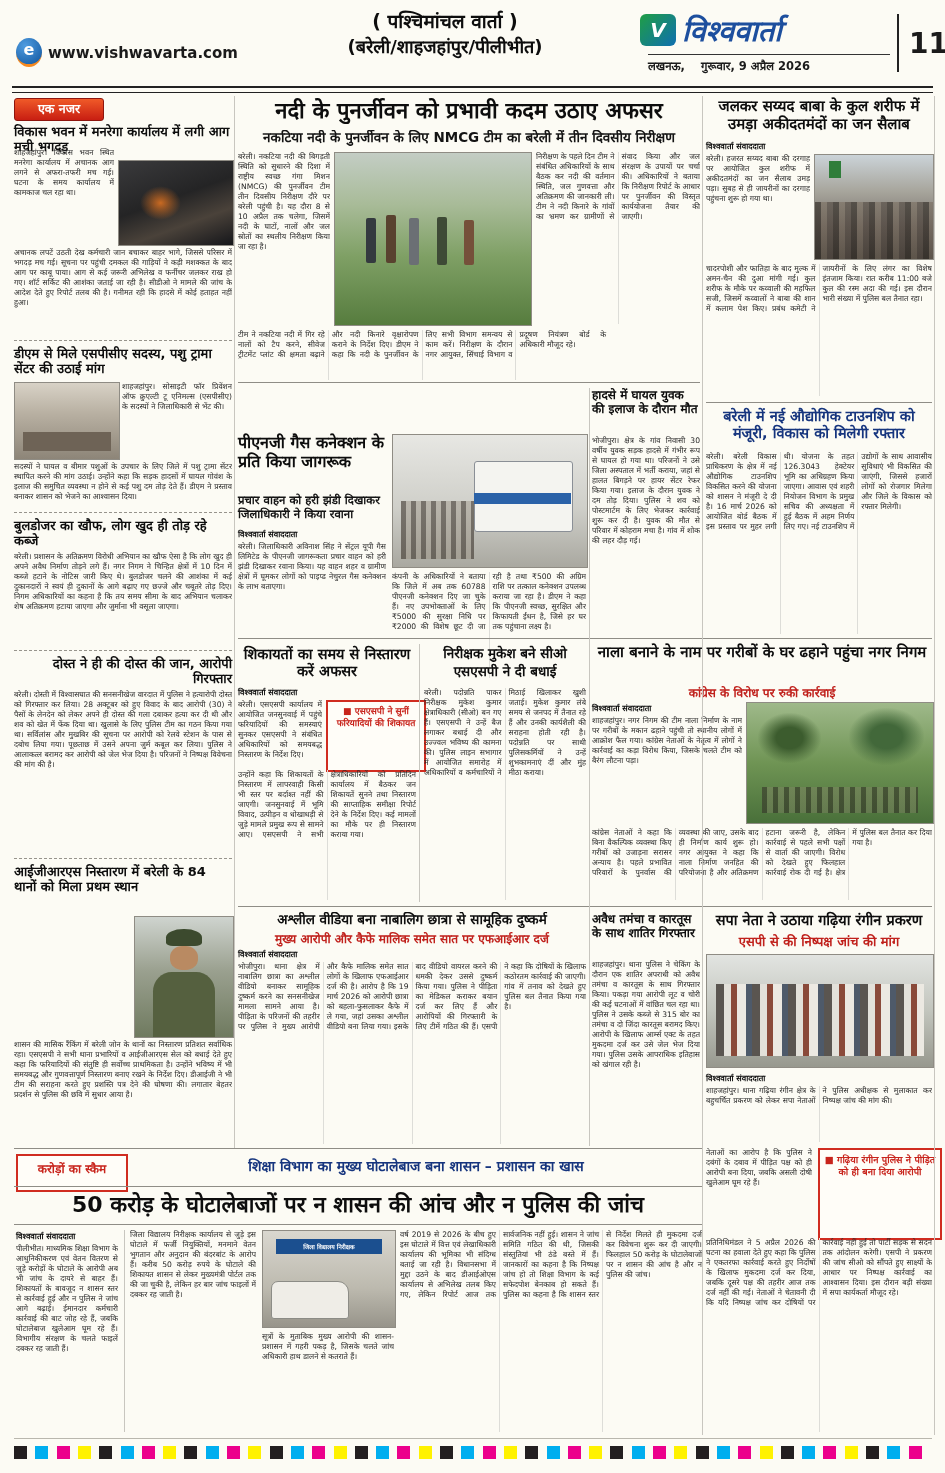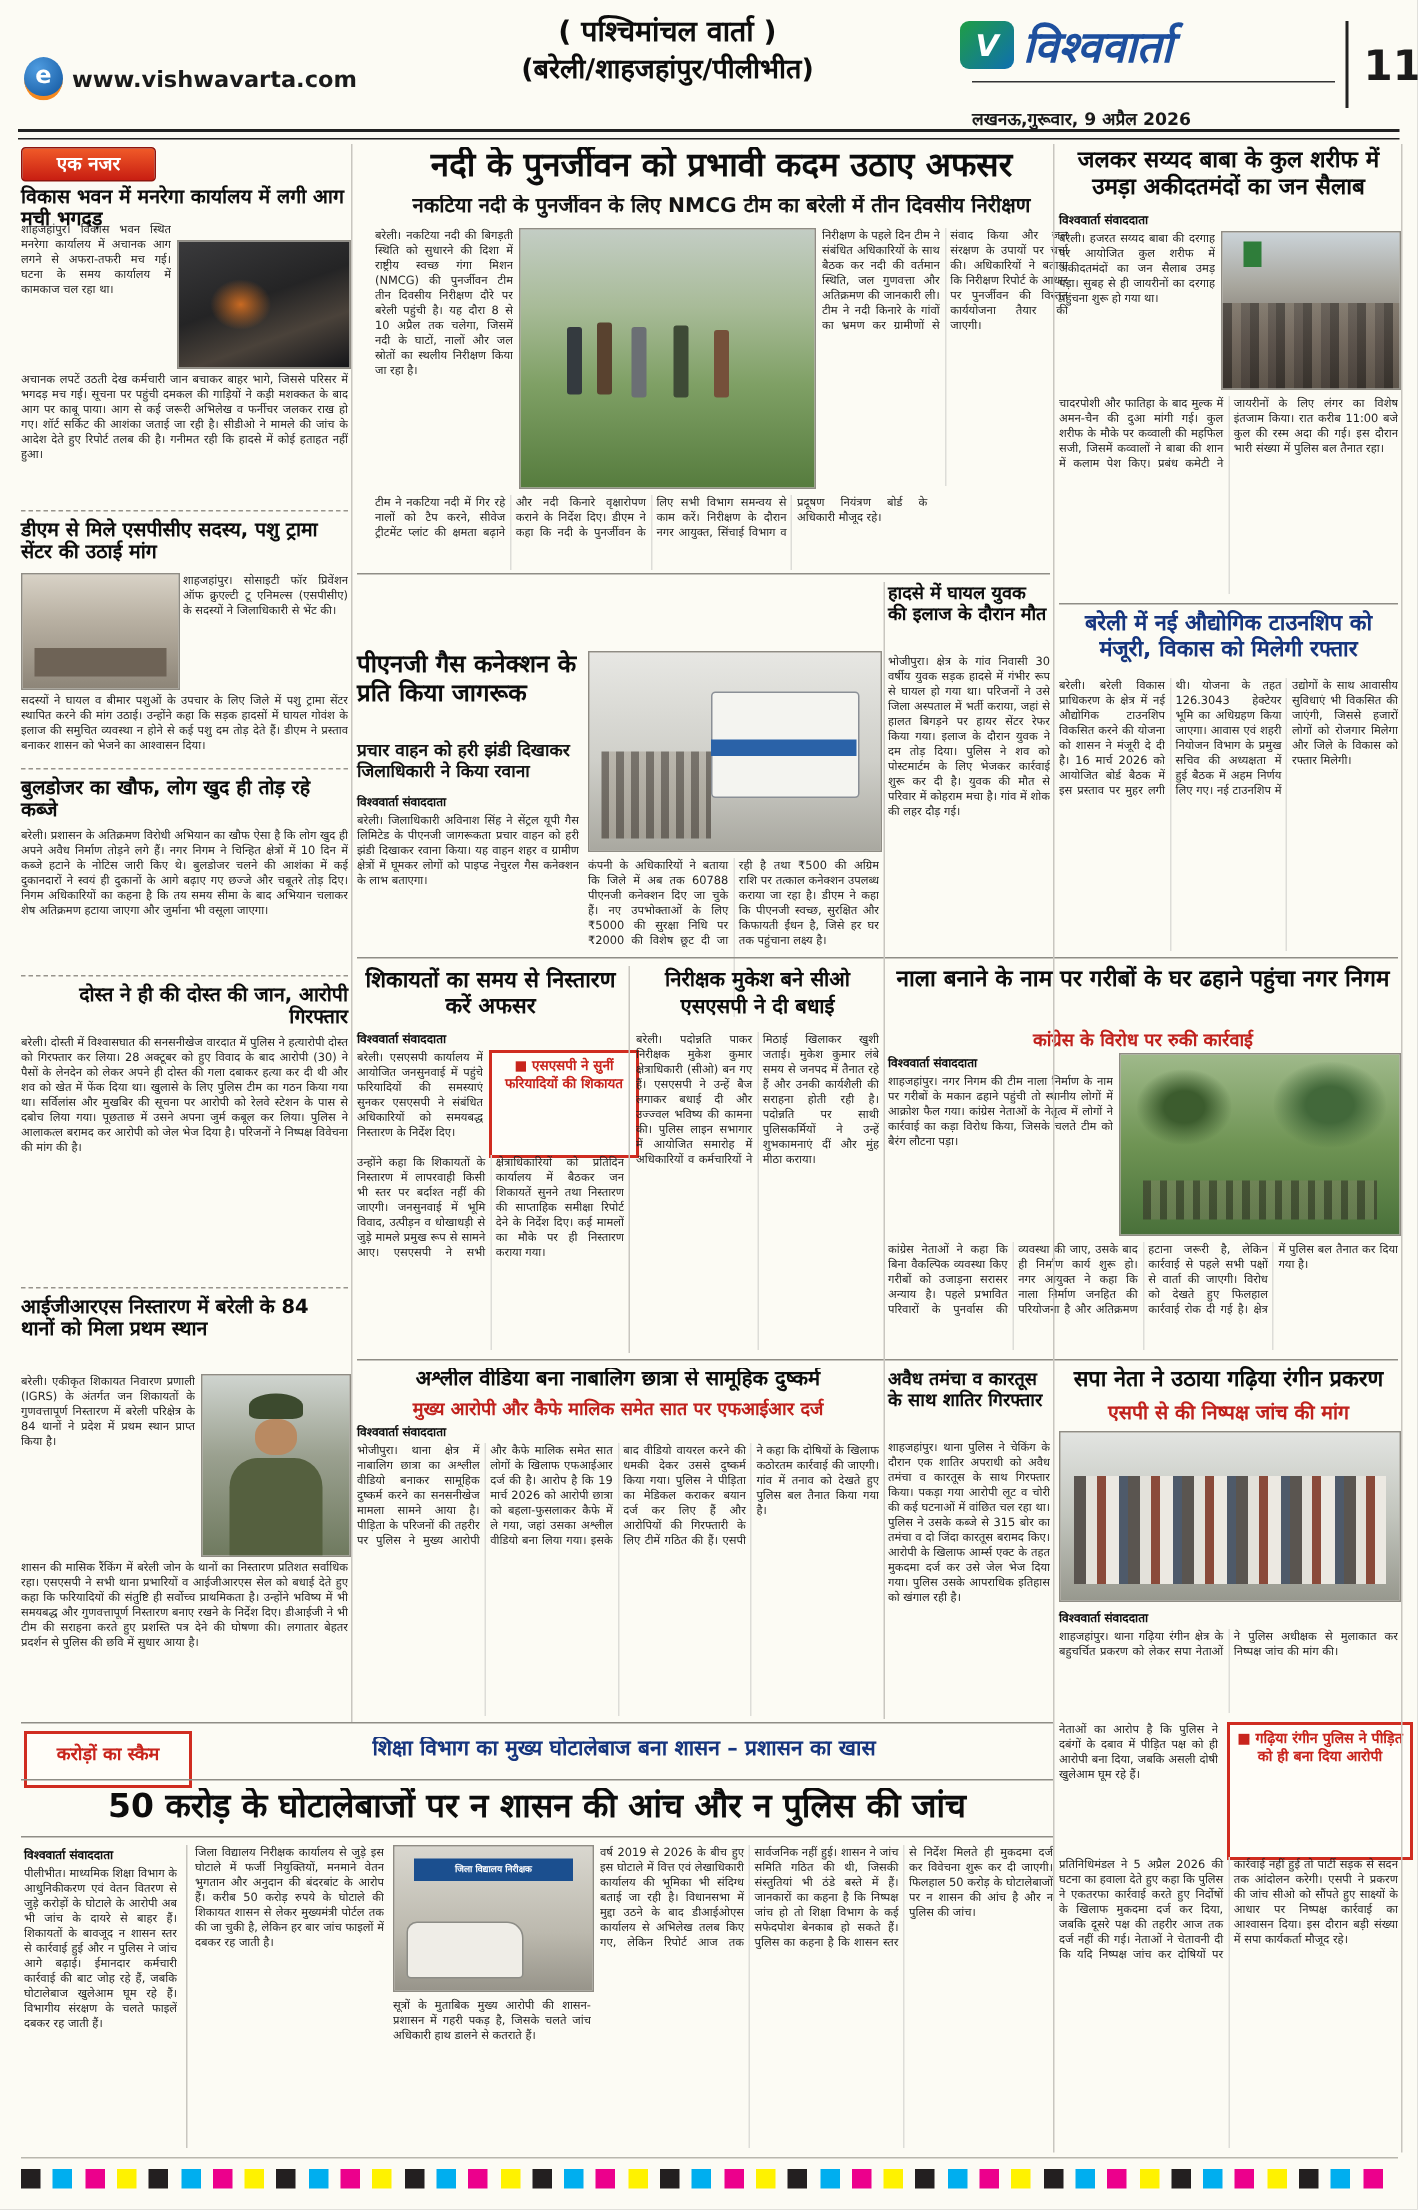--- a/index.html
+++ b/index.html
@@ -41,21 +41,21 @@
 
   <div class="abs" style="left:0;top:0;width:945px;height:92px;">
     <div class="abs" style="left:16px;top:38px;width:26px;height:26px;border-radius:50%;background:radial-gradient(circle at 35% 30%,#4f9ce0,#10559e);border-bottom:3px solid #f6891f;color:#fff;font-weight:bold;font-size:16px;text-align:center;line-height:24px;">e</div>
     <div class="abs" style="left:48px;top:44px;font-size:15px;font-weight:bold;color:#1b1b1b;">www.vishwavarta.com</div>
     <div class="abs ctr" style="left:250px;top:10px;width:390px;">
       <div class="hl" style="font-size:19px;">( पश्चिमांचल वार्ता )</div>
       <div class="hl" style="font-size:18px;margin-top:4px;">(बरेली/शाहजहांपुर/पीलीभीत)</div>
     </div>
     <div class="abs" style="left:640px;top:14px;width:36px;height:32px;border-radius:6px;background:linear-gradient(135deg,#1f9e45,#0f6fb0);color:#fff;font-weight:bold;font-style:italic;font-size:20px;text-align:center;line-height:32px;">V</div>
     <div class="abs" style="left:682px;top:10px;font-size:29px;font-weight:bold;font-style:italic;color:#1d4f9e;">विश्ववार्ता</div>
-    <div class="abs" style="left:648px;top:54px;width:242px;border-top:1px solid #333;padding-top:16px;font-size:11.5px;font-weight:bold;display:flex;">
+    <div class="abs" style="left:648px;top:54px;width:242px;border-top:1px solid #333;padding-top:3px;font-size:11.5px;font-weight:bold;display:flex;gap:16px;">
       <span>लखनऊ,</span>
       <span>गुरूवार, 9 अप्रैल 2026</span>
     </div>
     <div class="abs" style="left:897px;top:14px;height:58px;border-left:2px solid #222;padding-left:10px;font-size:28px;font-weight:bold;display:flex;align-items:center;">11</div>
     <div class="abs" style="left:12px;top:86px;width:921px;height:4px;border-top:2px solid #222;border-bottom:1px solid #222;"></div>
   </div>
 
   <div class="abs" style="left:14px;top:96px;width:218px;height:1054px;">
     <div class="abs" style="left:0;top:2px;width:88px;height:21px;background:linear-gradient(180deg,#f05a28,#c81e12);border:1px solid #8e150d;border-radius:3px;color:#fff;font-weight:bold;font-size:12.5px;text-align:center;line-height:20px;">एक नजर</div>
 
@@ -77,30 +77,29 @@
 
     <div class="abs hl" style="left:0;top:422px;width:218px;font-size:13px;">बुलडोजर का खौफ, लोग खुद ही तोड़ रहे कब्जे</div>
     <div class="abs bd" style="left:0;top:456px;width:218px;height:94px;">बरेली। प्रशासन के अतिक्रमण विरोधी अभियान का खौफ ऐसा है कि लोग खुद ही अपने अवैध निर्माण तोड़ने लगे हैं। नगर निगम ने चिन्हित क्षेत्रों में 10 दिन में कब्जे हटाने के नोटिस जारी किए थे। बुलडोजर चलने की आशंका में कई दुकानदारों ने स्वयं ही दुकानों के आगे बढ़ाए गए छज्जे और चबूतरे तोड़ दिए। निगम अधिकारियों का कहना है कि तय समय सीमा के बाद अभियान चलाकर शेष अतिक्रमण हटाया जाएगा और जुर्माना भी वसूला जाएगा।</div>
     <div class="hrd" style="left:0;top:554px;width:218px;"></div>
 
     <div class="abs hl" style="left:0;top:560px;width:218px;font-size:13px;text-align:right;">दोस्त ने ही की दोस्त की जान, आरोपी गिरफ्तार</div>
     <div class="abs bd" style="left:0;top:594px;width:218px;height:164px;">बरेली। दोस्ती में विश्वासघात की सनसनीखेज वारदात में पुलिस ने हत्यारोपी दोस्त को गिरफ्तार कर लिया। 28 अक्टूबर को हुए विवाद के बाद आरोपी (30) ने पैसों के लेनदेन को लेकर अपने ही दोस्त की गला दबाकर हत्या कर दी थी और शव को खेत में फेंक दिया था। खुलासे के लिए पुलिस टीम का गठन किया गया था। सर्विलांस और मुखबिर की सूचना पर आरोपी को रेलवे स्टेशन के पास से दबोच लिया गया। पूछताछ में उसने अपना जुर्म कबूल कर लिया। पुलिस ने आलाकत्ल बरामद कर आरोपी को जेल भेज दिया है। परिजनों ने निष्पक्ष विवेचना की मांग की है।</div>
     <div class="hrd" style="left:0;top:762px;width:218px;"></div>
 
     <div class="abs hl" style="left:0;top:768px;width:218px;font-size:13px;">आईजीआरएस निस्तारण में बरेली के 84 थानों को मिला प्रथम स्थान</div>
-    <div class="abs bd" style="left:0;top:820px;width:116px;height:120px;">बरेली। एकीकृत शिकायत निवारण प्रणाली (IGRS) के अंतर्गत जन शिकायतों के गुणवत्तापूर्ण निस्तारण में बरेली परिक्षेत्र के 84 थानों ने प्रदेश में प्रथम स्थान प्राप्त किया है।</div>
     <div class="photo ph-cop" style="left:120px;top:820px;width:98px;height:120px;">
       <div class="fig" style="left:32%;top:10%;width:36%;height:14%;background:#3c4a2e;border-radius:50% 50% 20% 20%;"></div>
       <div class="fig" style="left:36%;top:24%;width:28%;height:20%;background:#b98a62;border-radius:45%;"></div>
       <div class="fig" style="left:18%;top:46%;width:64%;height:54%;background:#55603f;border-radius:30% 30% 0 0;"></div>
     </div>
     <div class="abs bd" style="left:0;top:944px;width:218px;height:106px;">शासन की मासिक रैंकिंग में बरेली जोन के थानों का निस्तारण प्रतिशत सर्वाधिक रहा। एसएसपी ने सभी थाना प्रभारियों व आईजीआरएस सेल को बधाई देते हुए कहा कि फरियादियों की संतुष्टि ही सर्वोच्च प्राथमिकता है। उन्होंने भविष्य में भी समयबद्ध और गुणवत्तापूर्ण निस्तारण बनाए रखने के निर्देश दिए। डीआईजी ने भी टीम की सराहना करते हुए प्रशस्ति पत्र देने की घोषणा की। लगातार बेहतर प्रदर्शन से पुलिस की छवि में सुधार आया है।</div>
   </div>
 
-  <div class="abs" style="left:238px;top:94px;width:462px;height:288px;margin-left:12px;">
+  <div class="abs" style="left:238px;top:94px;width:462px;height:288px;">
     <div class="abs hl ctr nw" style="left:0;top:4px;width:462px;font-size:22px;">नदी के पुनर्जीवन को प्रभावी कदम उठाए अफसर</div>
     <div class="abs hl ctr nw" style="left:0;top:36px;width:462px;font-size:13.5px;color:#141414;">नकटिया नदी के पुनर्जीवन के लिए NMCG टीम का बरेली में तीन दिवसीय निरीक्षण</div>
     <div class="abs bd" style="left:0;top:58px;width:92px;height:172px;">बरेली। नकटिया नदी की बिगड़ती स्थिति को सुधारने की दिशा में राष्ट्रीय स्वच्छ गंगा मिशन (NMCG) की पुनर्जीवन टीम तीन दिवसीय निरीक्षण दौरे पर बरेली पहुंची है। यह दौरा 8 से 10 अप्रैल तक चलेगा, जिसमें नदी के घाटों, नालों और जल स्रोतों का स्थलीय निरीक्षण किया जा रहा है।</div>
     <div class="photo ph-river" style="left:96px;top:58px;width:196px;height:172px;">
       <div class="fig" style="left:16%;top:38%;width:5%;height:26%;background:#343a3f;border-radius:2px;"></div>
       <div class="fig" style="left:26%;top:36%;width:5%;height:28%;background:#59422f;border-radius:2px;"></div>
       <div class="fig" style="left:38%;top:38%;width:5%;height:27%;background:#6b6f74;border-radius:2px;"></div>
       <div class="fig" style="left:52%;top:37%;width:5%;height:28%;background:#3e4a36;border-radius:2px;"></div>
       <div class="fig" style="left:66%;top:39%;width:5%;height:26%;background:#75503a;border-radius:2px;"></div>
     </div>

